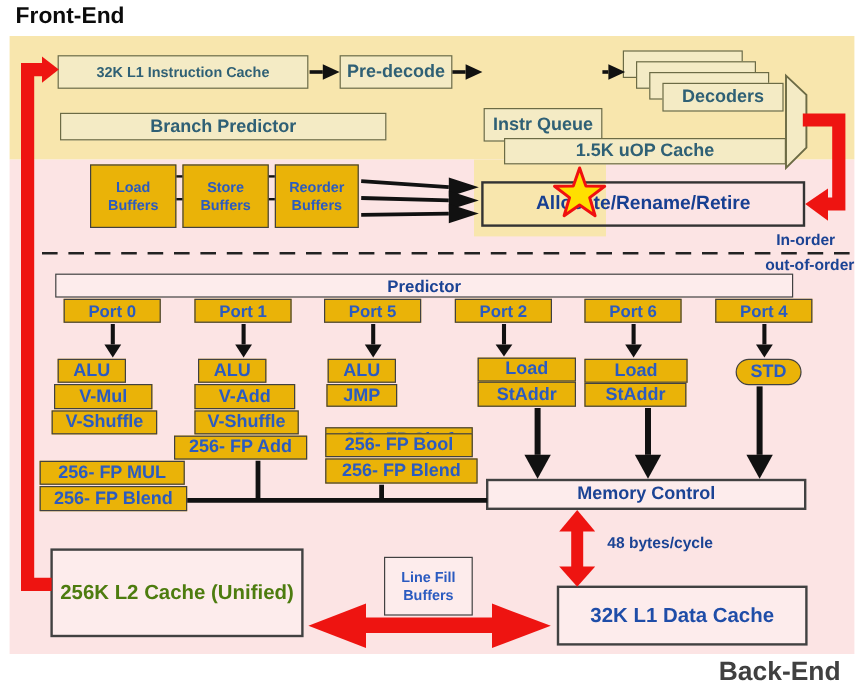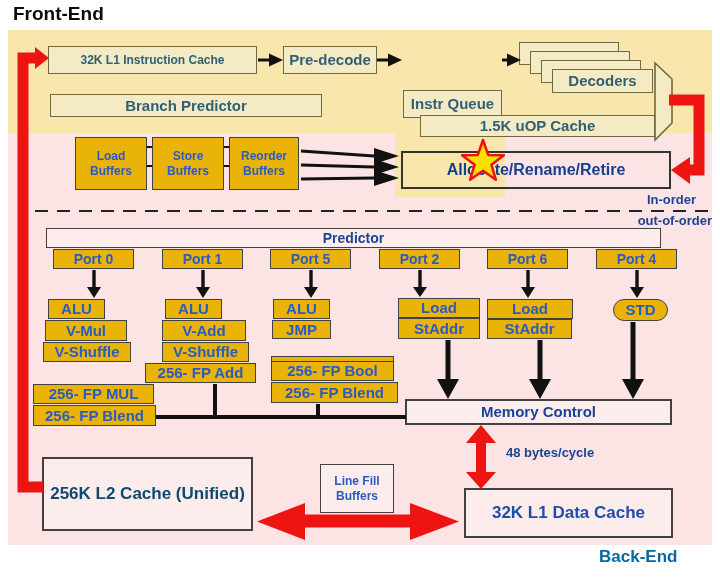--- a/index.html
+++ b/index.html
@@ -23,21 +23,21 @@
 </head>
 <body>
 
 <div id="canvas">
 
   <div class="region" style="left:8px;top:30px;width:704px;height:103px;background:#f8e6ad;"></div>
   <div class="region" style="left:8px;top:133px;width:704px;height:412px;background:#fce4e4;"></div>
   <div class="region" style="left:395px;top:133px;width:110px;height:64px;background:#f8e6ad;"></div>
 
   <div class="txt" style="left:13px;top:3px;font-size:19px;color:#0b0b0b;">Front-End</div>
-  <div class="txt" style="left:599px;top:547px;font-size:17px;color:#0369a1;">Back-End</div>
+  <div class="txt" style="left:599px;top:547px;font-size:22px;color:#404040;">Back-End</div>
 
   <div class="bx ybox" style="left:48px;top:46px;width:209px;height:28px;font-size:12px;">32K L1 Instruction Cache</div>
   <div class="bx ybox" style="left:283px;top:46px;width:94px;height:28px;">Pre-decode</div>
   <div class="bx ybox" style="left:403px;top:46px;width:99px;height:28px;margin-top:44px;">Instr Queue</div>
 
   <div class="bx ybox" style="left:519px;top:42px;width:100px;height:23px;"></div>
   <div class="bx ybox" style="left:530px;top:51px;width:100px;height:23px;"></div>
   <div class="bx ybox" style="left:541px;top:60px;width:100px;height:23px;"></div>
   <div class="bx ybox" style="left:552px;top:69px;width:101px;height:24px;">Decoders</div>
 
@@ -84,21 +84,21 @@
   <div class="bx ubox" style="left:398px;top:298px;width:82px;height:20px;">Load</div>
   <div class="bx ubox" style="left:398px;top:318px;width:82px;height:21px;">StAddr</div>
 
   <div class="bx ubox" style="left:487px;top:299px;width:86px;height:20px;">Load</div>
   <div class="bx ubox" style="left:487px;top:319px;width:85px;height:20px;">StAddr</div>
 
   <div class="bx ubox" style="left:613px;top:299px;width:55px;height:22px;border-radius:11px;">STD</div>
 
   <div class="bx pbox" style="left:405px;top:399px;width:267px;height:26px;font-size:15px;border-width:2px;">Memory Control</div>
   <div class="txt navy" style="left:506px;top:445px;font-size:13px;">48 bytes/cycle</div>
-  <div class="bx pbox" style="left:42px;top:457px;width:211px;height:74px;font-size:17px;border-width:2px;color:#0c4a6e;">256K L2 Cache (Unified)</div>
+  <div class="bx pbox" style="left:42px;top:457px;width:211px;height:74px;font-size:17px;border-width:2px;color:#4d7c0f;">256K L2 Cache (Unified)</div>
   <div class="bx pbox" style="left:320px;top:464px;width:74px;height:49px;font-size:12px;color:#2b5bc0;">Line Fill
 Buffers</div>
   <div class="bx pbox" style="left:464px;top:488px;width:209px;height:50px;font-size:17px;border-width:2px;color:#1f4da8;">32K L1 Data Cache</div>
 
   <svg class="abs" width="720" height="580" viewBox="0 0 720 580" style="left:0;top:0;pointer-events:none;">
 
     <polygon points="655,63 672,79 672,123 655,140" fill="#f4ebc5" stroke="#6c6b45" stroke-width="1.6"></polygon>
 
     <g stroke="#111" stroke-width="3" fill="#111">
       <line x1="258" y1="60" x2="269" y2="60"></line>

